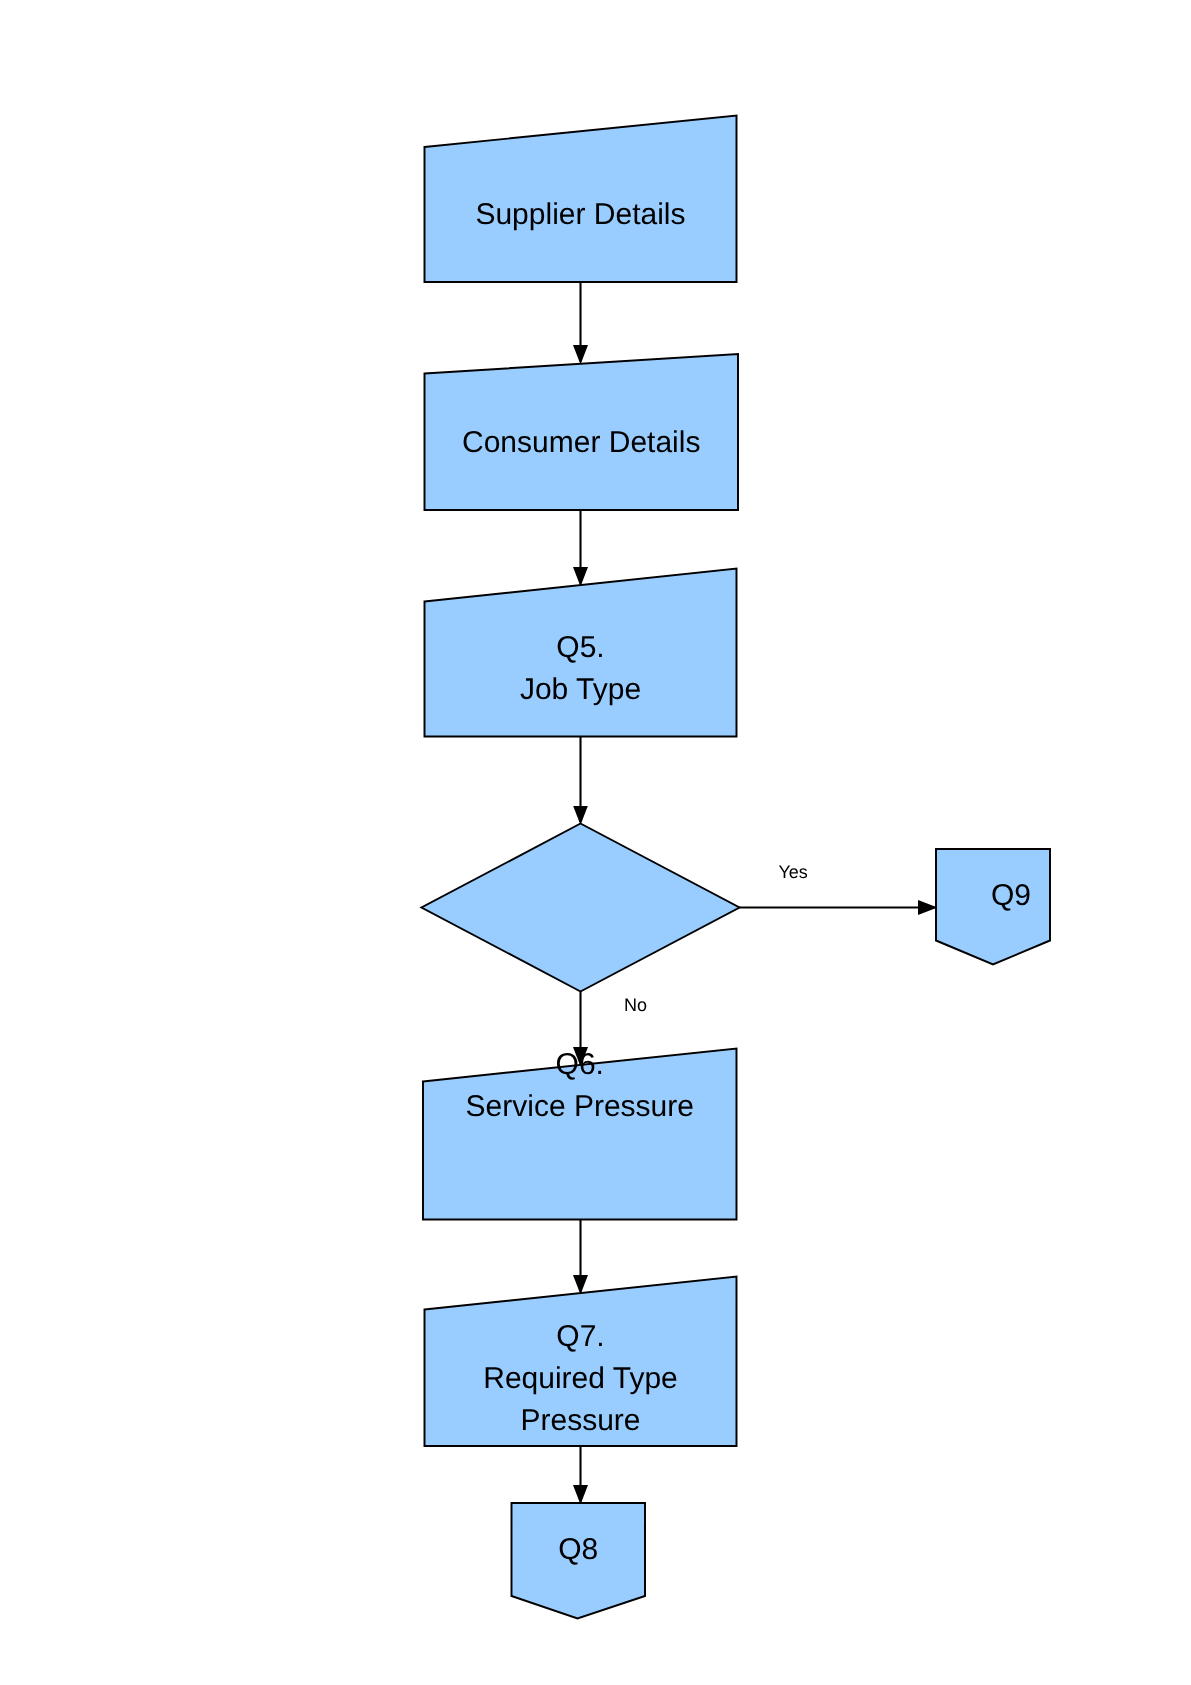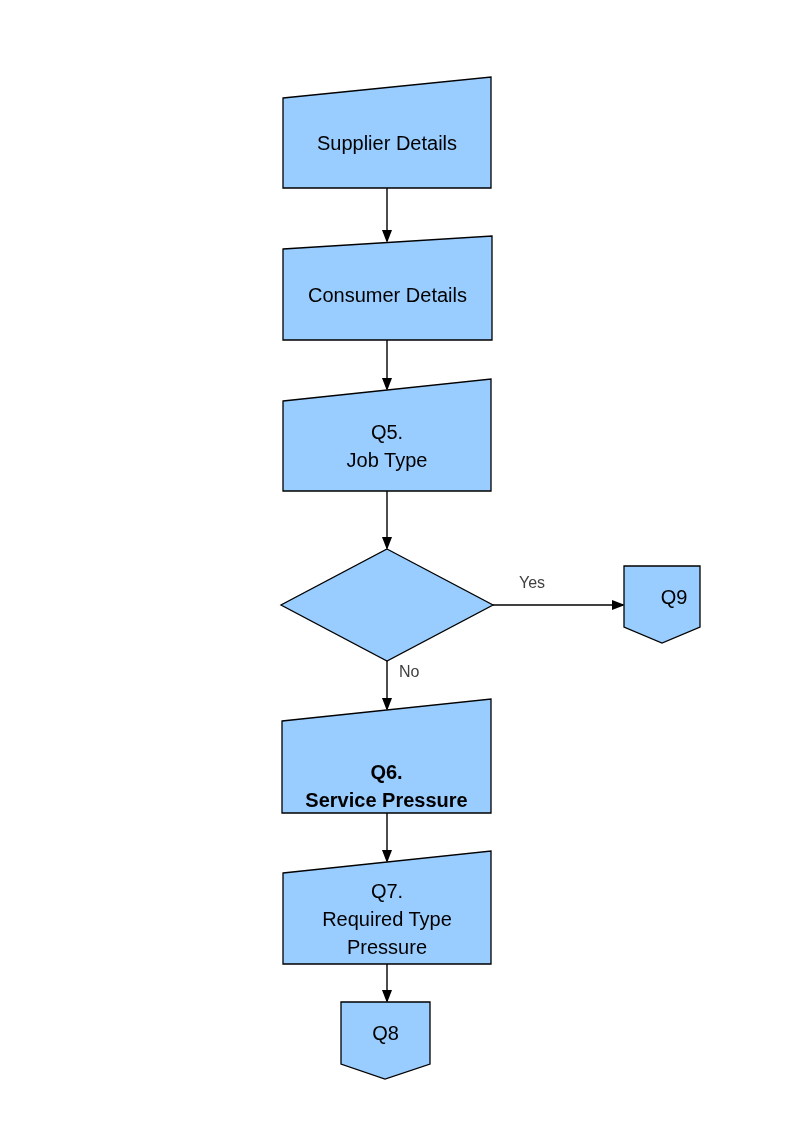--- a/index.html
+++ b/index.html
@@ -21,22 +21,22 @@
     text-align: center;
     white-space: pre-line;
     font-size: 20px;
     line-height: 1.4;
     color: #000000;
     pointer-events: none;
   }
   .node-label.small { font-size: 18px; line-height: 1.5; }
   .edge-label {
     position: absolute;
-    font-size: 16px;
-    color: #404040;
+    font-size: 12px;
+    color: #000000;
     pointer-events: none;
     white-space: nowrap;
   }
 </style>
 </head>
 <body>
 
 <div id="page">
 
   <svg id="shapes-svg" viewBox="0 0 794 1123" xmlns="http://www.w3.org/2000/svg">
@@ -67,26 +67,26 @@
   <div class="node-label" style="left:283px; top:98px; width:208px; height:90px;">Supplier Details</div>
 
   <div class="node-label" style="left:283px; top:249px; width:209px; height:91px;">Consumer Details</div>
 
   <div class="node-label" style="left:283px; top:401px; width:208px; height:90px;">Q5.
 Job Type</div>
 
 
   <div class="node-label" style="left:624px; top:566px; width:76px; height:61px;padding-left:12px;">Q9</div>
 
-  <div class="node-label" style="left:282px; top:740px; width:209px; height:92px;font-weight:bold;">Q6.
+  <div class="node-label" style="left:282px; top:678px; width:209px; height:92px;">Q6.
 Service Pressure</div>
 
   <div class="node-label" style="left:283px; top:873px; width:208px; height:91px;">Q7.
 Required Type
 Pressure</div>
 
   <div class="node-label" style="left:341px; top:1002px; width:89px; height:62px;text-align:center;">Q8</div>
 
   <div class="edge-label" style="left:519px; top:574px;">Yes</div>
 
-  <div class="edge-label" style="left:399px; top:663px;">No</div>
+  <div class="edge-label" style="left:416px; top:663px;">No</div>
 
 </div>
 
 </body></html>

